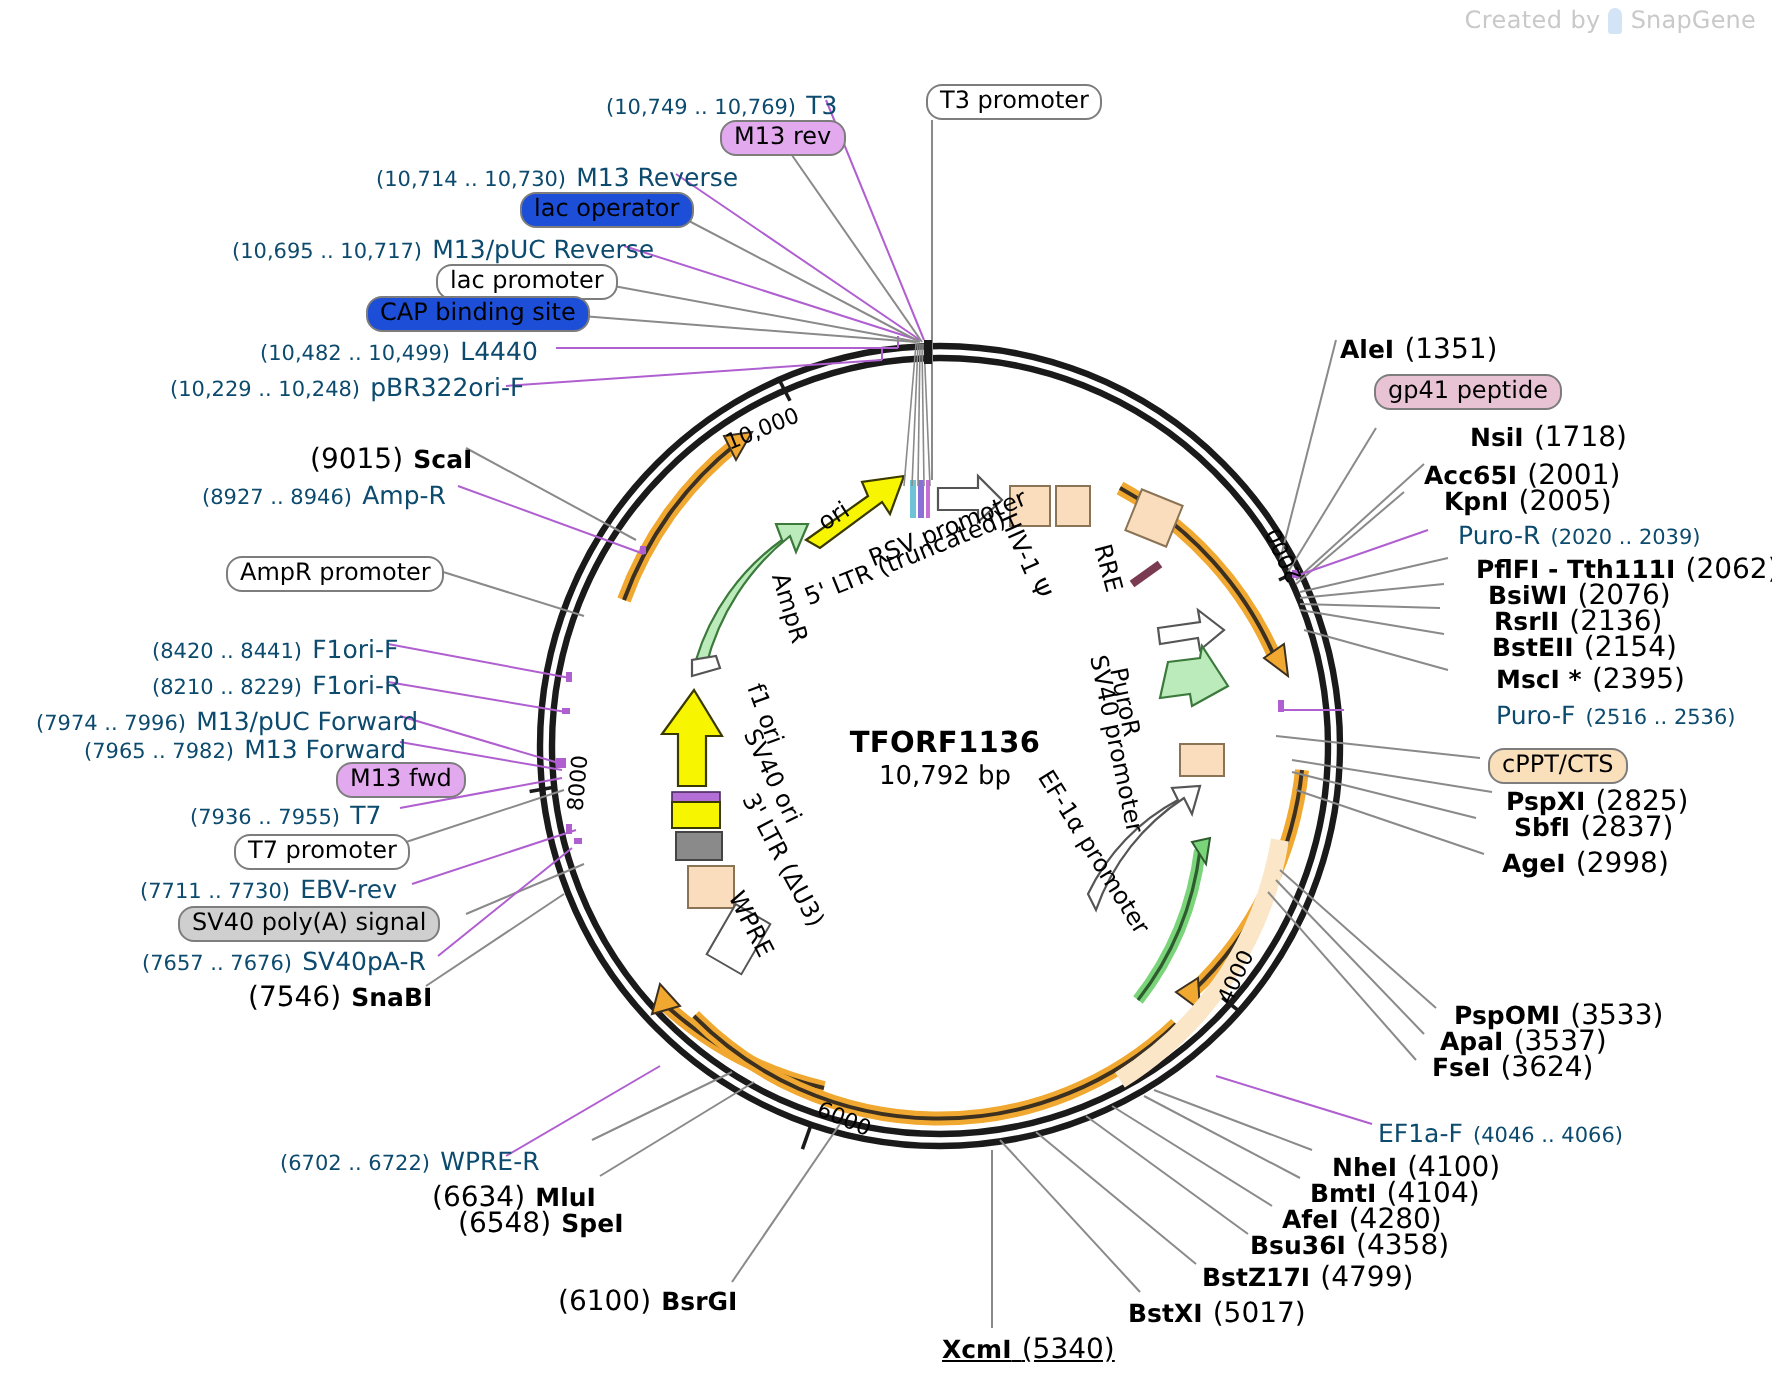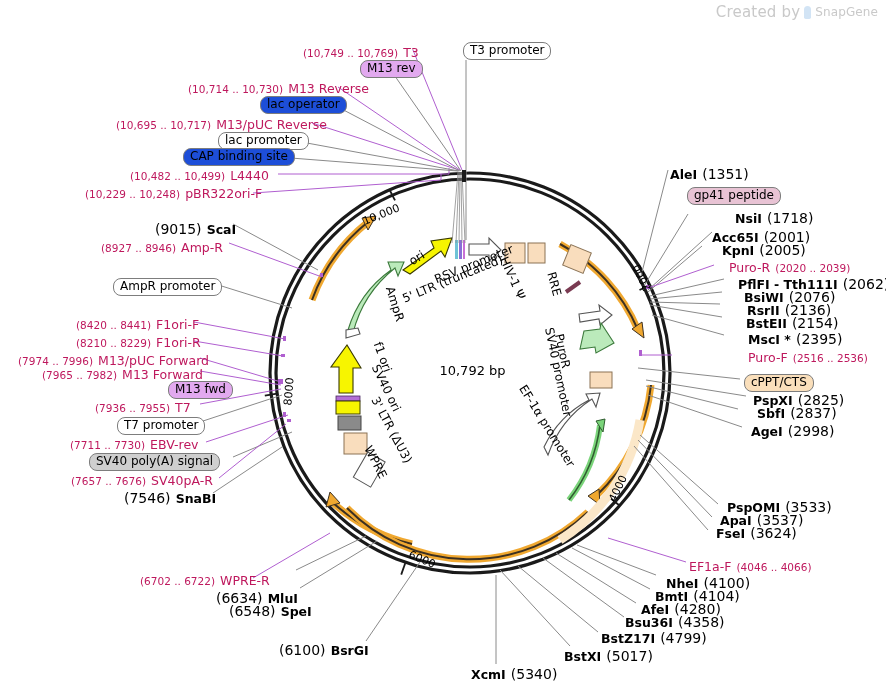--- a/index.html
+++ b/index.html
@@ -5,33 +5,33 @@
   html,body{margin:0;padding:0;}
   body{
     width:886px;height:689px;background:#ffffff;
     font-family:"DejaVu Sans","Liberation Sans",sans-serif;
     position:relative;overflow:hidden;
   }
   #map{position:absolute;left:0;top:0;width:886px;height:689px;}
 
   
   .wm{position:absolute;right:8px;top:3px;display:flex;align-items:center;gap:4px;}
-  .wm .t1{font-size:15px;color:#c9c9c9;letter-spacing:.2px;}
+  .wm .t1{font-size:12px;color:#c9c9c9;letter-spacing:.2px;}
   .wm .t2{font-size:12px;color:#c9c9c9;letter-spacing:.1px;}
   .wm .logo{width:7px;height:13px;background:#d2e4f5;border-radius:4px 4px 2px 2px;}
 
   
   .lbl{position:absolute;white-space:nowrap;line-height:1;}
   .lbl .rng{font-size:10.5px;}
   .lbl .nm{font-size:12.5px;}
   .lbl .nmb{font-size:12.5px;font-weight:bold;}
   .lbl .pos{font-size:14px;}
 
   .enz{color:#000000;}
-  .prm{color:#be185d;}
+  .prm{color:#0c4a6e;}
 
   
   .badge{
     position:absolute;white-space:nowrap;font-size:12px;color:#000;
     border:1px solid #7d7d7d;border-radius:8px;padding:1px 6px 2px 6px;
     line-height:1.05;background:#fff;
   }
   .b-blue{background:#1d4ed8;}
   .b-white{background:#ffffff;}
   .b-violet{background:#e2a9ef;margin-left:32px;}
@@ -266,20 +266,21 @@
   </g>
 </svg>
 
 <div class="wm">
   <span class="t1">Created by</span>
   <span class="logo"></span>
   <span class="t2">SnapGene</span>
 </div>
 
 <div class="ttl" style="left:400px;top:363px;width:145px;">
+  <div class="n">TFORF1136</div>
   <div class="bp">10,792 bp</div>
 </div>
 
 <div class="tick" style="left:362px;top:208px;transform:rotate(-22deg);">10,000</div>
 <div class="tick" style="left:275px;top:385px;transform:rotate(-85deg);">8000</div>
 <div class="tick" style="left:408px;top:553px;transform:rotate(23deg);">6000</div>
 <div class="tick" style="left:604px;top:482px;transform:rotate(-65deg);">4000</div>
 <div class="tick" style="left:628px;top:271px;transform:rotate(-115deg);">2000</div>
 
 <div class="lbl" style="left:409px;top:252px;font-size:12px;transform:rotate(-32deg);">ori</div>
@@ -378,21 +379,21 @@
   <span class="nmb">MluI</span>
 </div>
 <div class="lbl enz" style="left:229px;top:603px;">
   <span class="pos">(6548)</span>
   <span class="nmb">SpeI</span>
 </div>
 <div class="lbl enz" style="left:279px;top:642px;">
   <span class="pos">(6100)</span>
   <span class="nmb">BsrGI</span>
 </div>
-<div class="lbl enz" style="left:471px;top:666px;">
+<div class="lbl enz" style="left:471px;top:666px;text-decoration:underline;">
   <span class="nmb">XcmI</span>
   <span class="pos">(5340)</span>
 </div>
 
 <div class="lbl enz" style="left:666px;top:575px;">
   <span class="nmb">NheI</span>
   <span class="pos">(4100)</span>
 </div>
 <div class="lbl enz" style="left:655px;top:588px;">
   <span class="nmb">BmtI</span>

